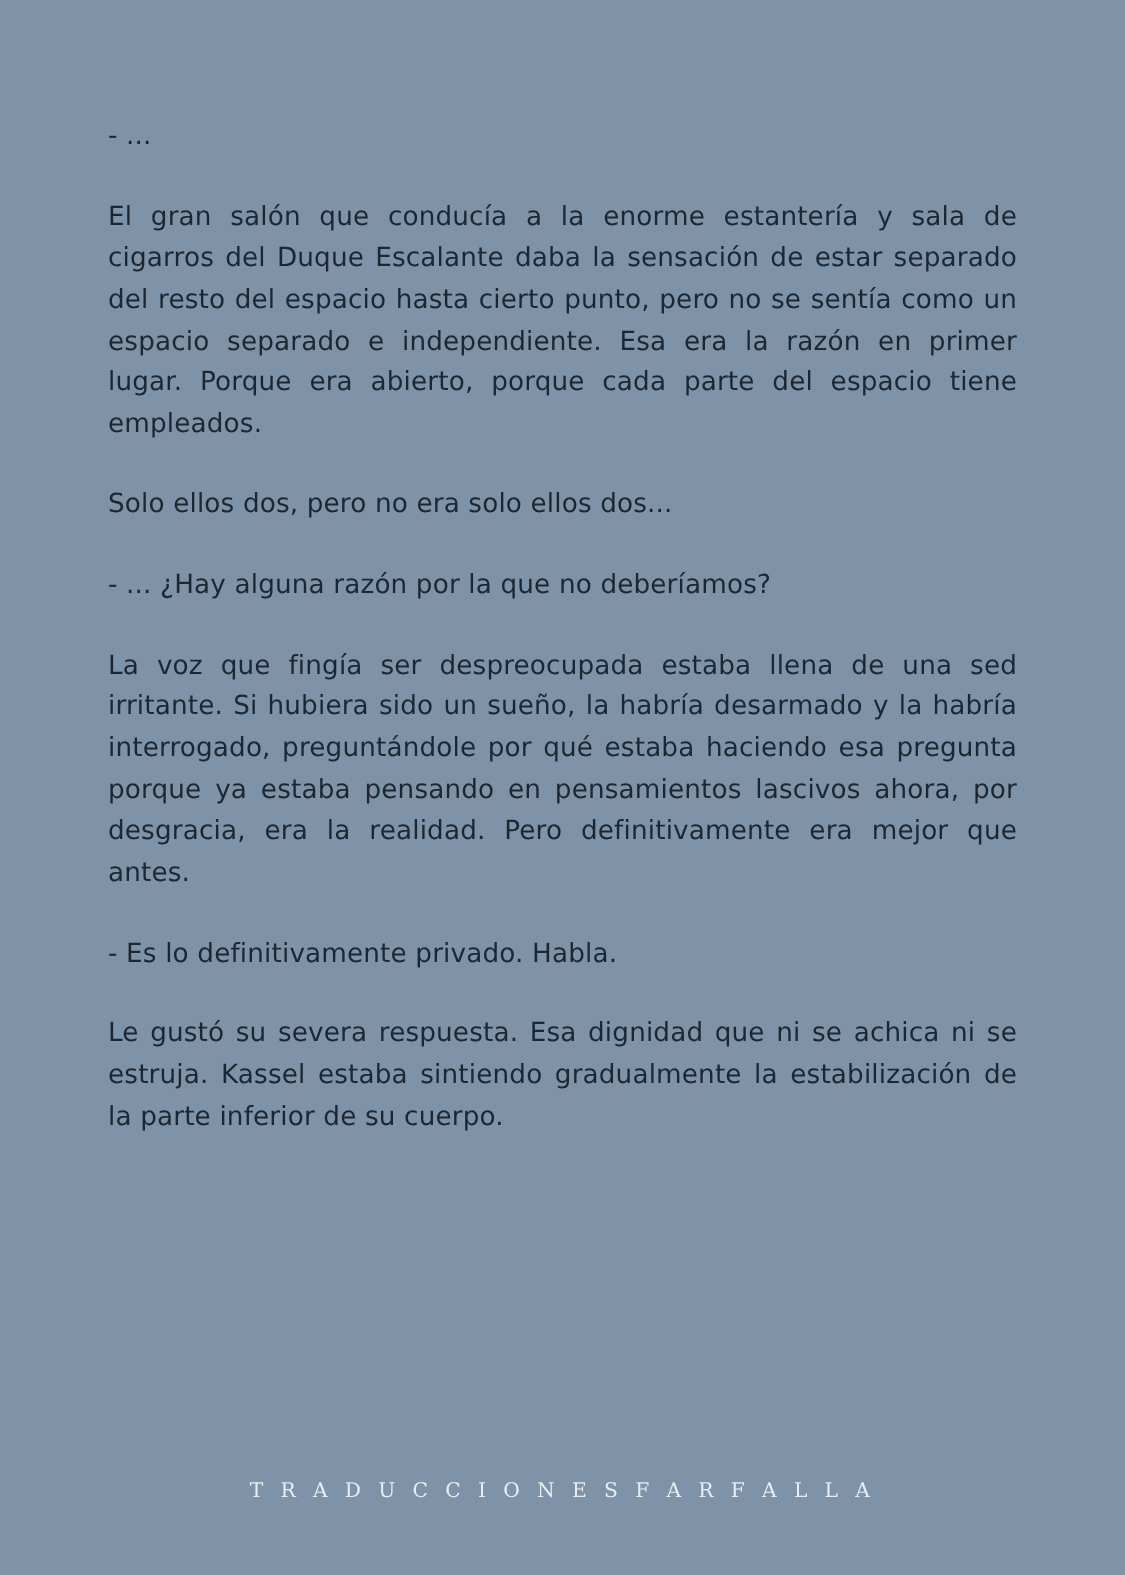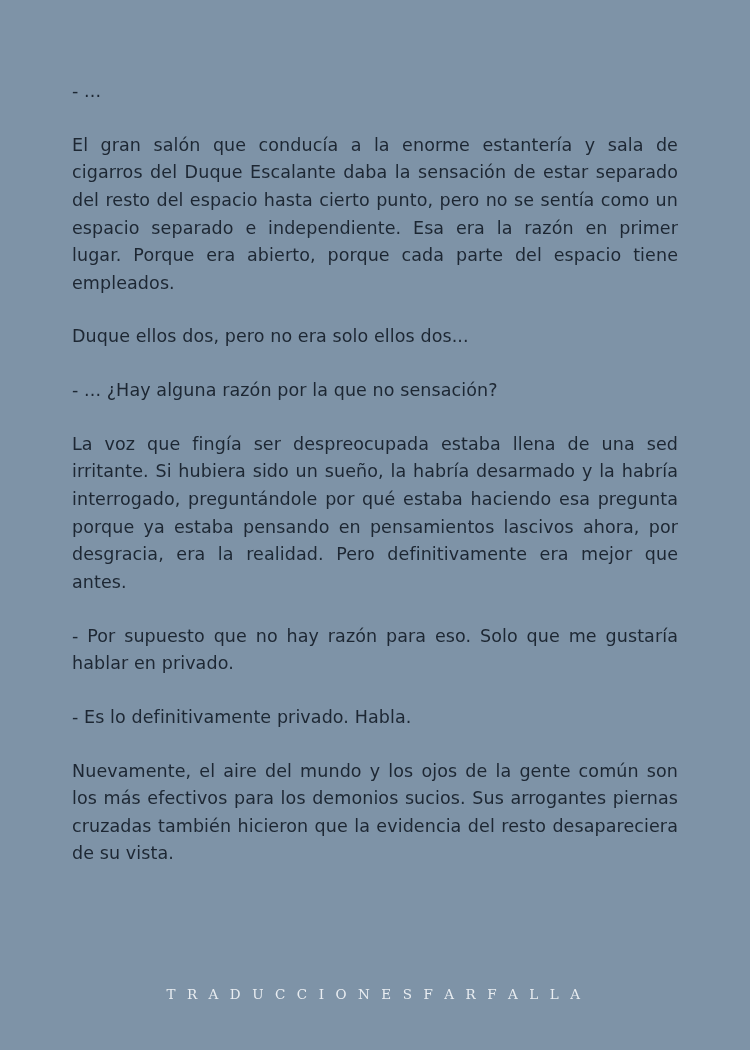--- a/index.html
+++ b/index.html
@@ -49,21 +49,20 @@
     font-family: "DejaVu Serif", serif;
   }
 </style>
 </head>
 <body>
 
 <div class="page">
   <div class="content">
     <p class="para dash">- ...</p>
     <p class="para">El gran salón que conducía a la enorme estantería y sala de cigarros del Duque Escalante daba la sensación de estar separado del resto del espacio hasta cierto punto, pero no se sentía como un espacio separado e independiente. Esa era la razón en primer lugar. Porque era abierto, porque cada parte del espacio tiene empleados.</p>
-    <p class="para dash">Duque ellos dos, pero no era solo ellos dos...</p>
-    <p class="para dash">- ... ¿Hay alguna razón por la que no sensación?</p>
+    <p class="para dash">Solo ellos dos, pero no era solo ellos dos...</p>
+    <p class="para dash">- ... ¿Hay alguna razón por la que no deberíamos?</p>
     <p class="para">La voz que fingía ser despreocupada estaba llena de una sed irritante. Si hubiera sido un sueño, la habría desarmado y la habría interrogado, preguntándole por qué estaba haciendo esa pregunta porque ya estaba pensando en pensamientos lascivos ahora, por desgracia, era la realidad. Pero definitivamente era mejor que antes.</p>
-    <p class="para">- Por supuesto que no hay razón para eso. Solo que me gustaría hablar en privado.</p>
     <p class="para dash">- Es lo definitivamente privado. Habla.</p>
-    <p class="para">Nuevamente, el aire del mundo y los ojos de la gente común son los más efectivos para los demonios sucios. Sus arrogantes piernas cruzadas también hicieron que la evidencia del resto desapareciera de su vista.</p>
+    <p class="para">Le gustó su severa respuesta. Esa dignidad que ni se achica ni se estruja. Kassel estaba sintiendo gradualmente la estabilización de la parte inferior de su cuerpo.</p>
   </div>
   <div class="footer">T R A D U C C I O N E S   F A R F A L L A</div>
 </div>
 
 </body></html>

